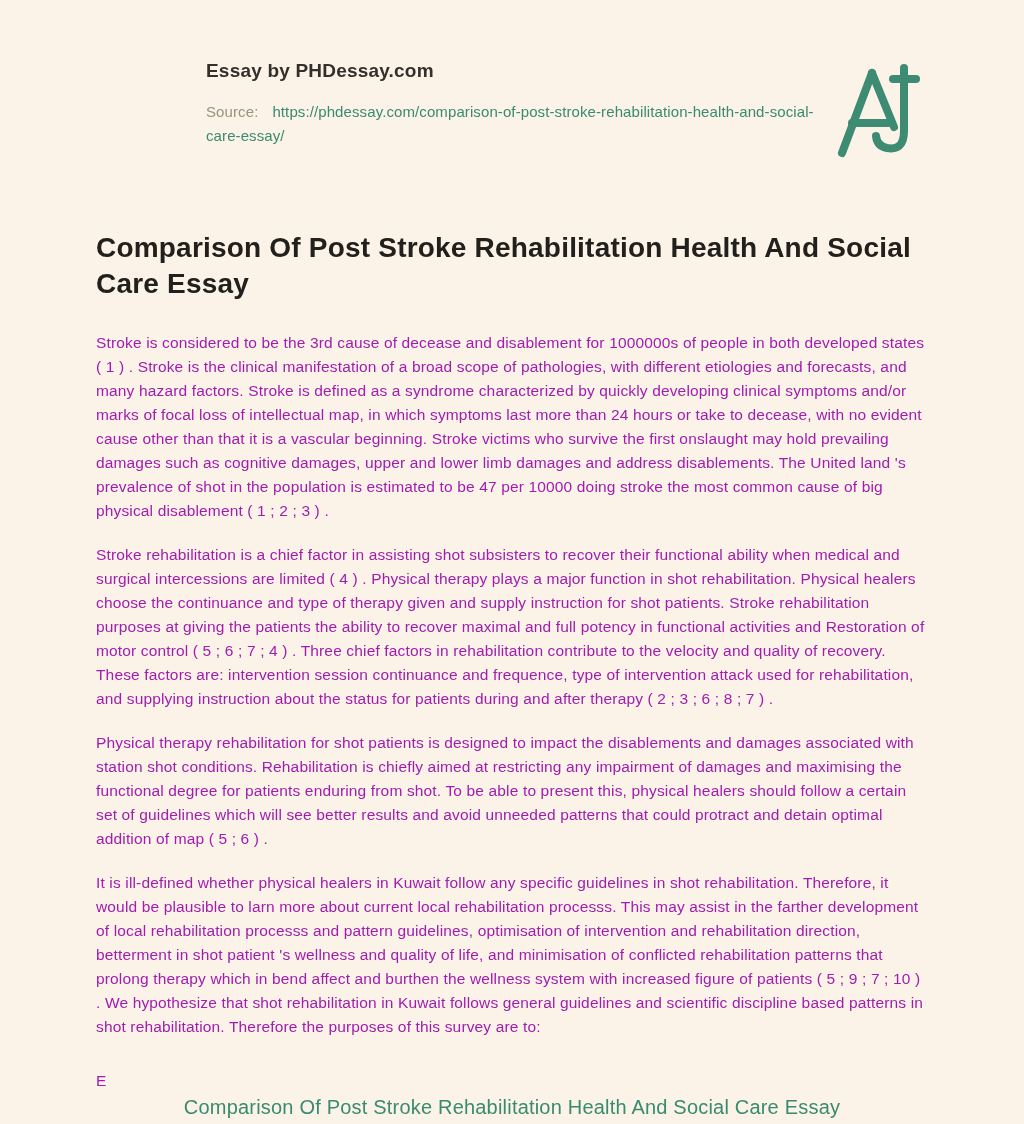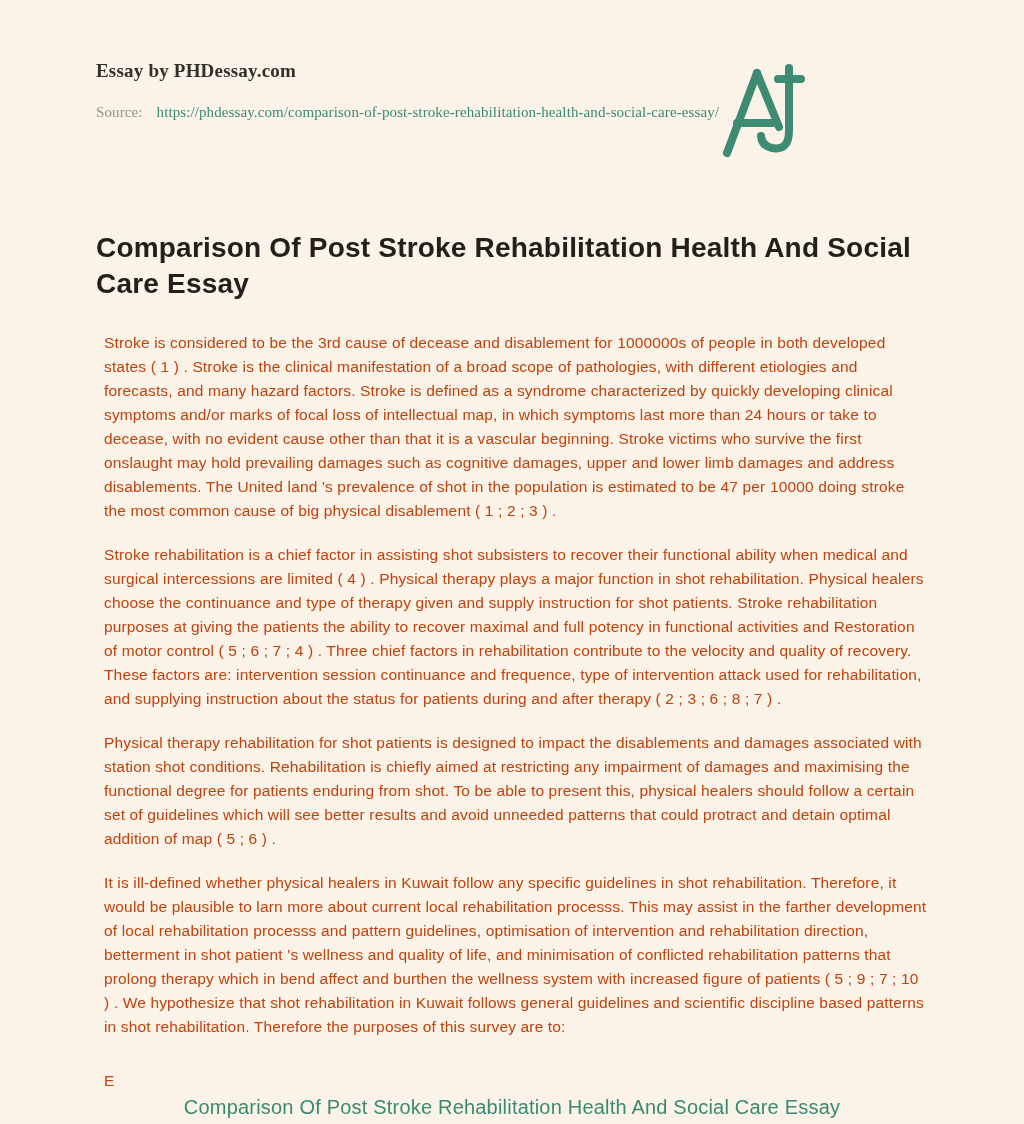--- a/index.html
+++ b/index.html
@@ -17,23 +17,22 @@
     position: relative;
     width: 1024px;
     height: 1124px;
     background: #FBF3E7;
   }
   .content {
     padding: 60px 96px 0 96px;
   }
   .header {
     display: flex;
-    justify-content: flex-start;
+    justify-content: flex-end;
     align-items: flex-start;
-    font-family: Liberation Serif, serif;
   }
   .byline {
     font-size: 19px;
     font-weight: bold;
     color: #33302B;
     letter-spacing: 0.2px;
     margin-bottom: 18px;
   }
   .source-line {
     max-width: 628px;
@@ -61,25 +60,25 @@
   .title {
     margin: 72px 0 28px 0;
     font-size: 28px;
     line-height: 1.3;
     font-weight: bold;
     color: #22201C;
     letter-spacing: 0.2px;
     max-width: 840px;
   }
   .para {
-    margin: 0 0 20px 8px;
+    margin: 0 0 20px 0;
     max-width: 836px;
     font-size: 15.5px;
     line-height: 1.55;
-    color: #c2410c;
+    color: #a21caf;
     letter-spacing: 0.15px;
   }
   .para.truncated {
     margin-top: 30px;
     margin-bottom: 0;
   }
   .footer-citation {
     position: absolute;
     top: 1096px;
     left: 0;

